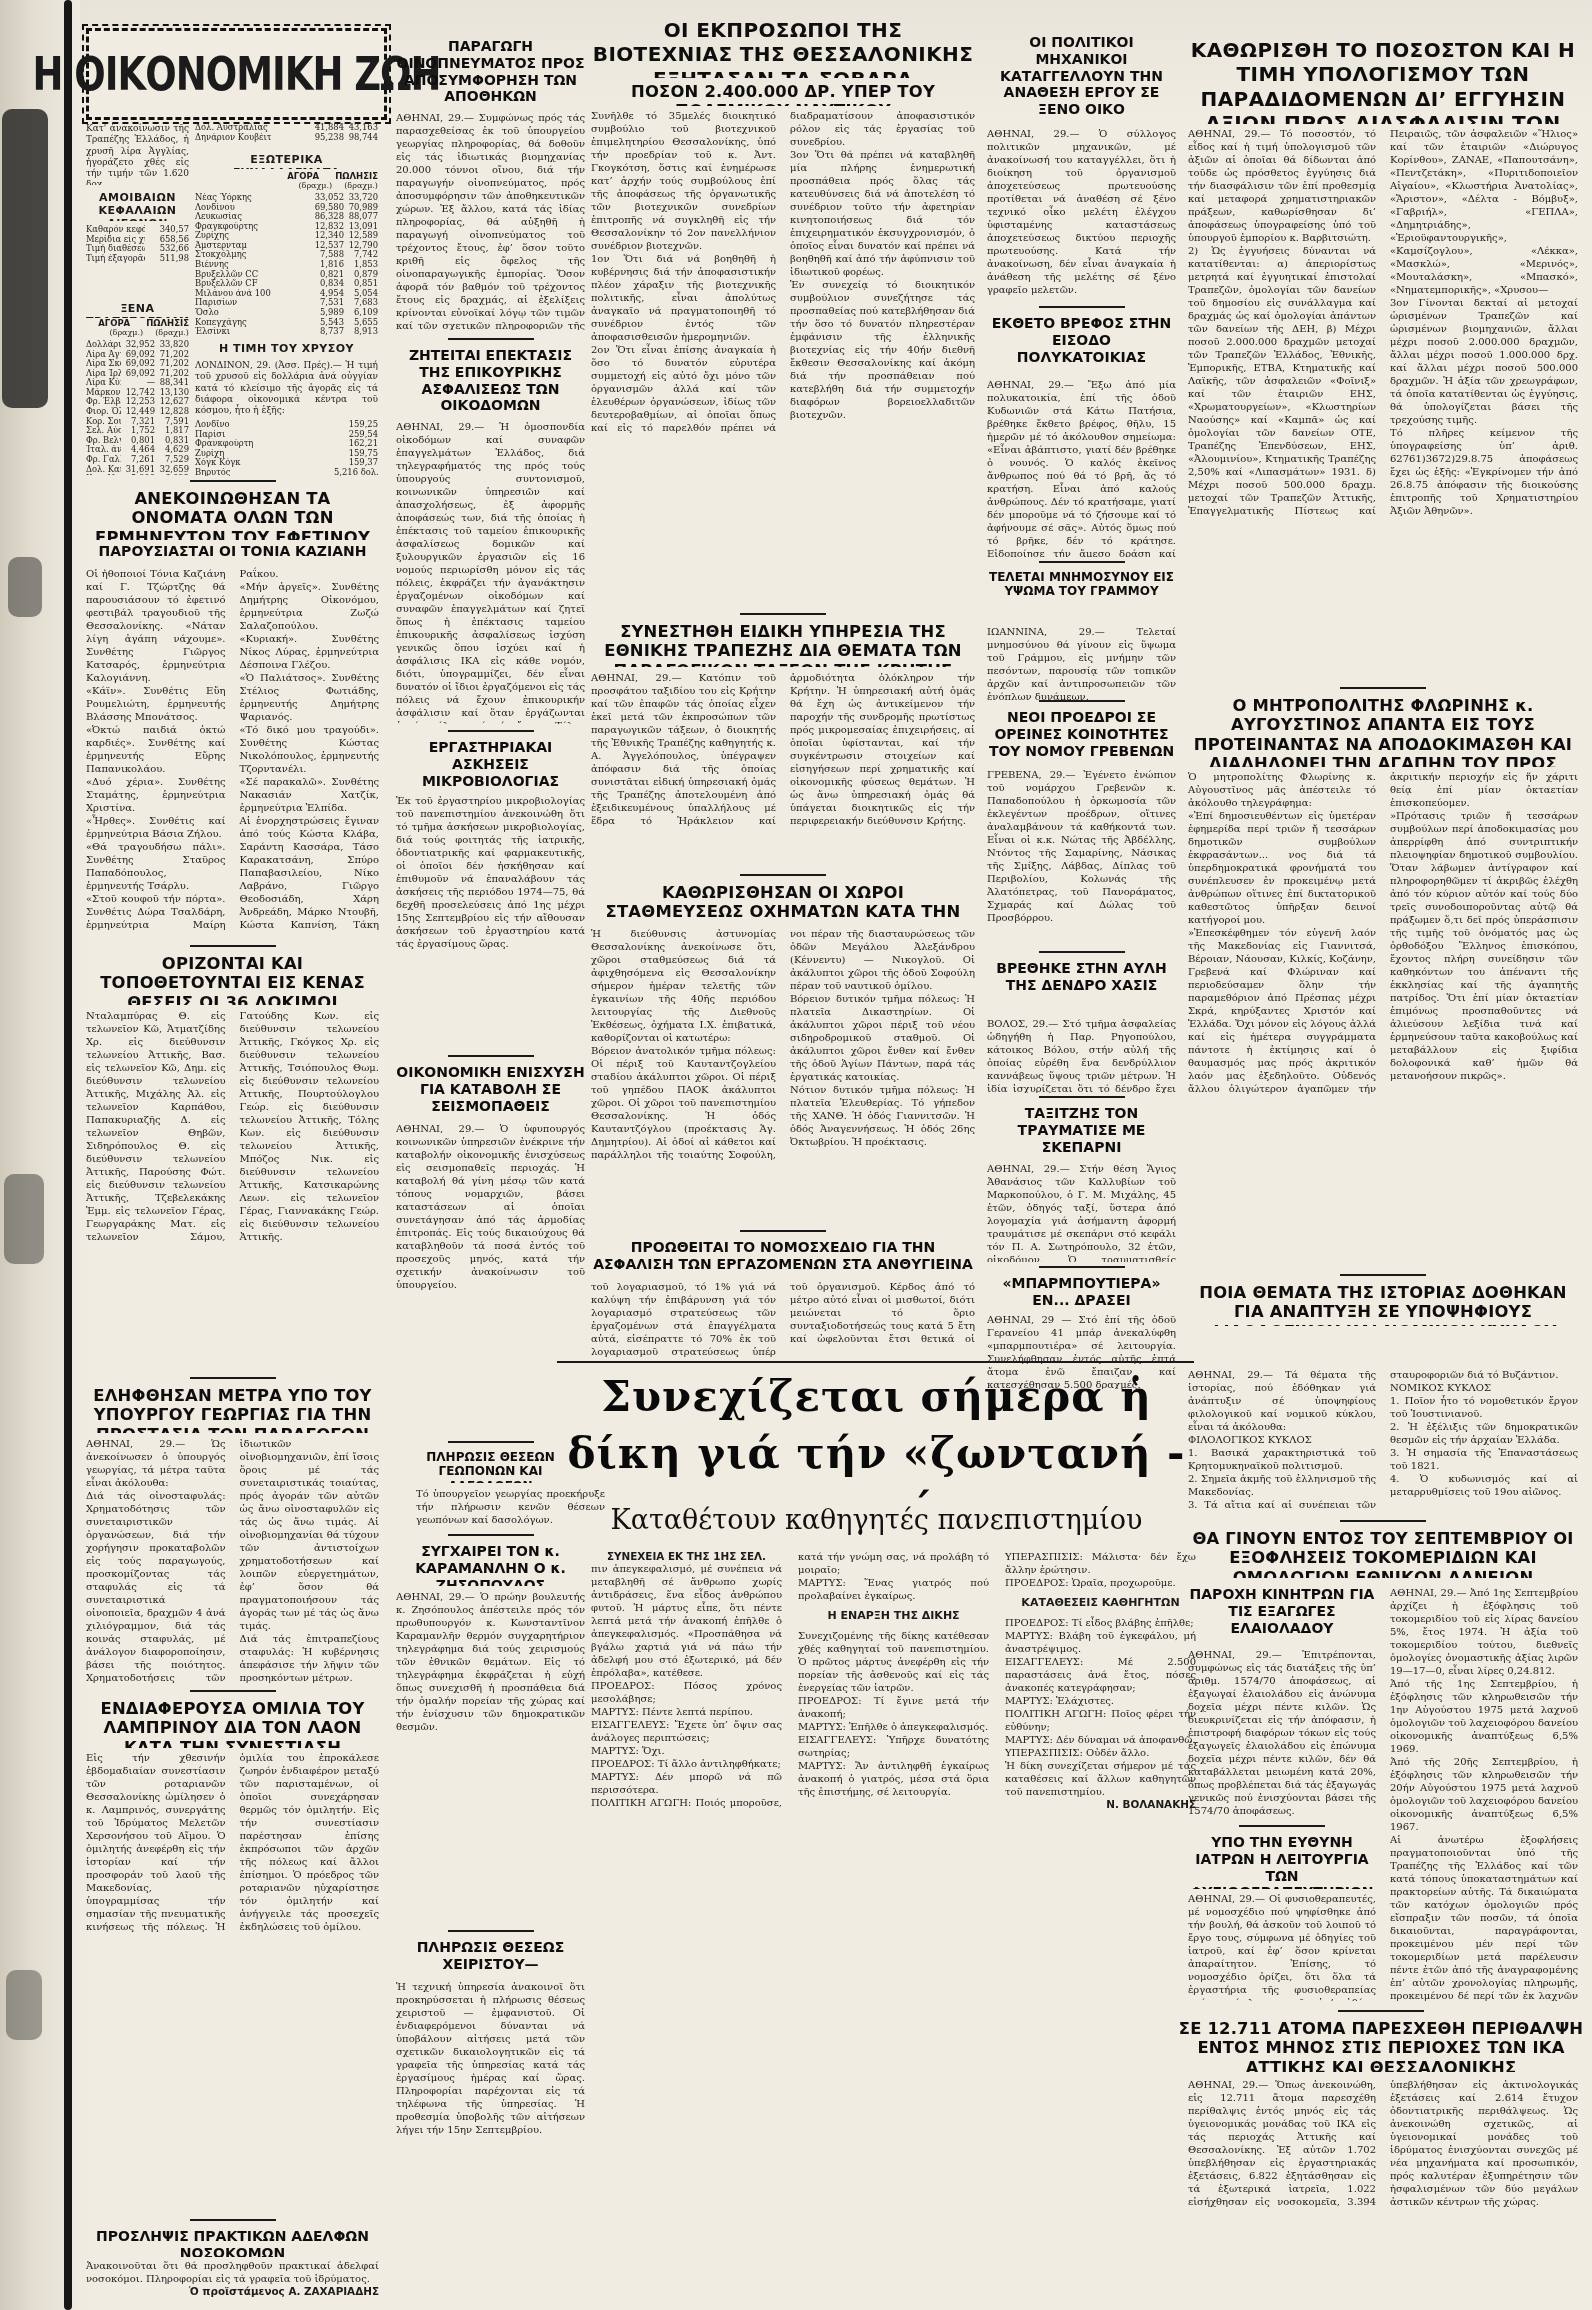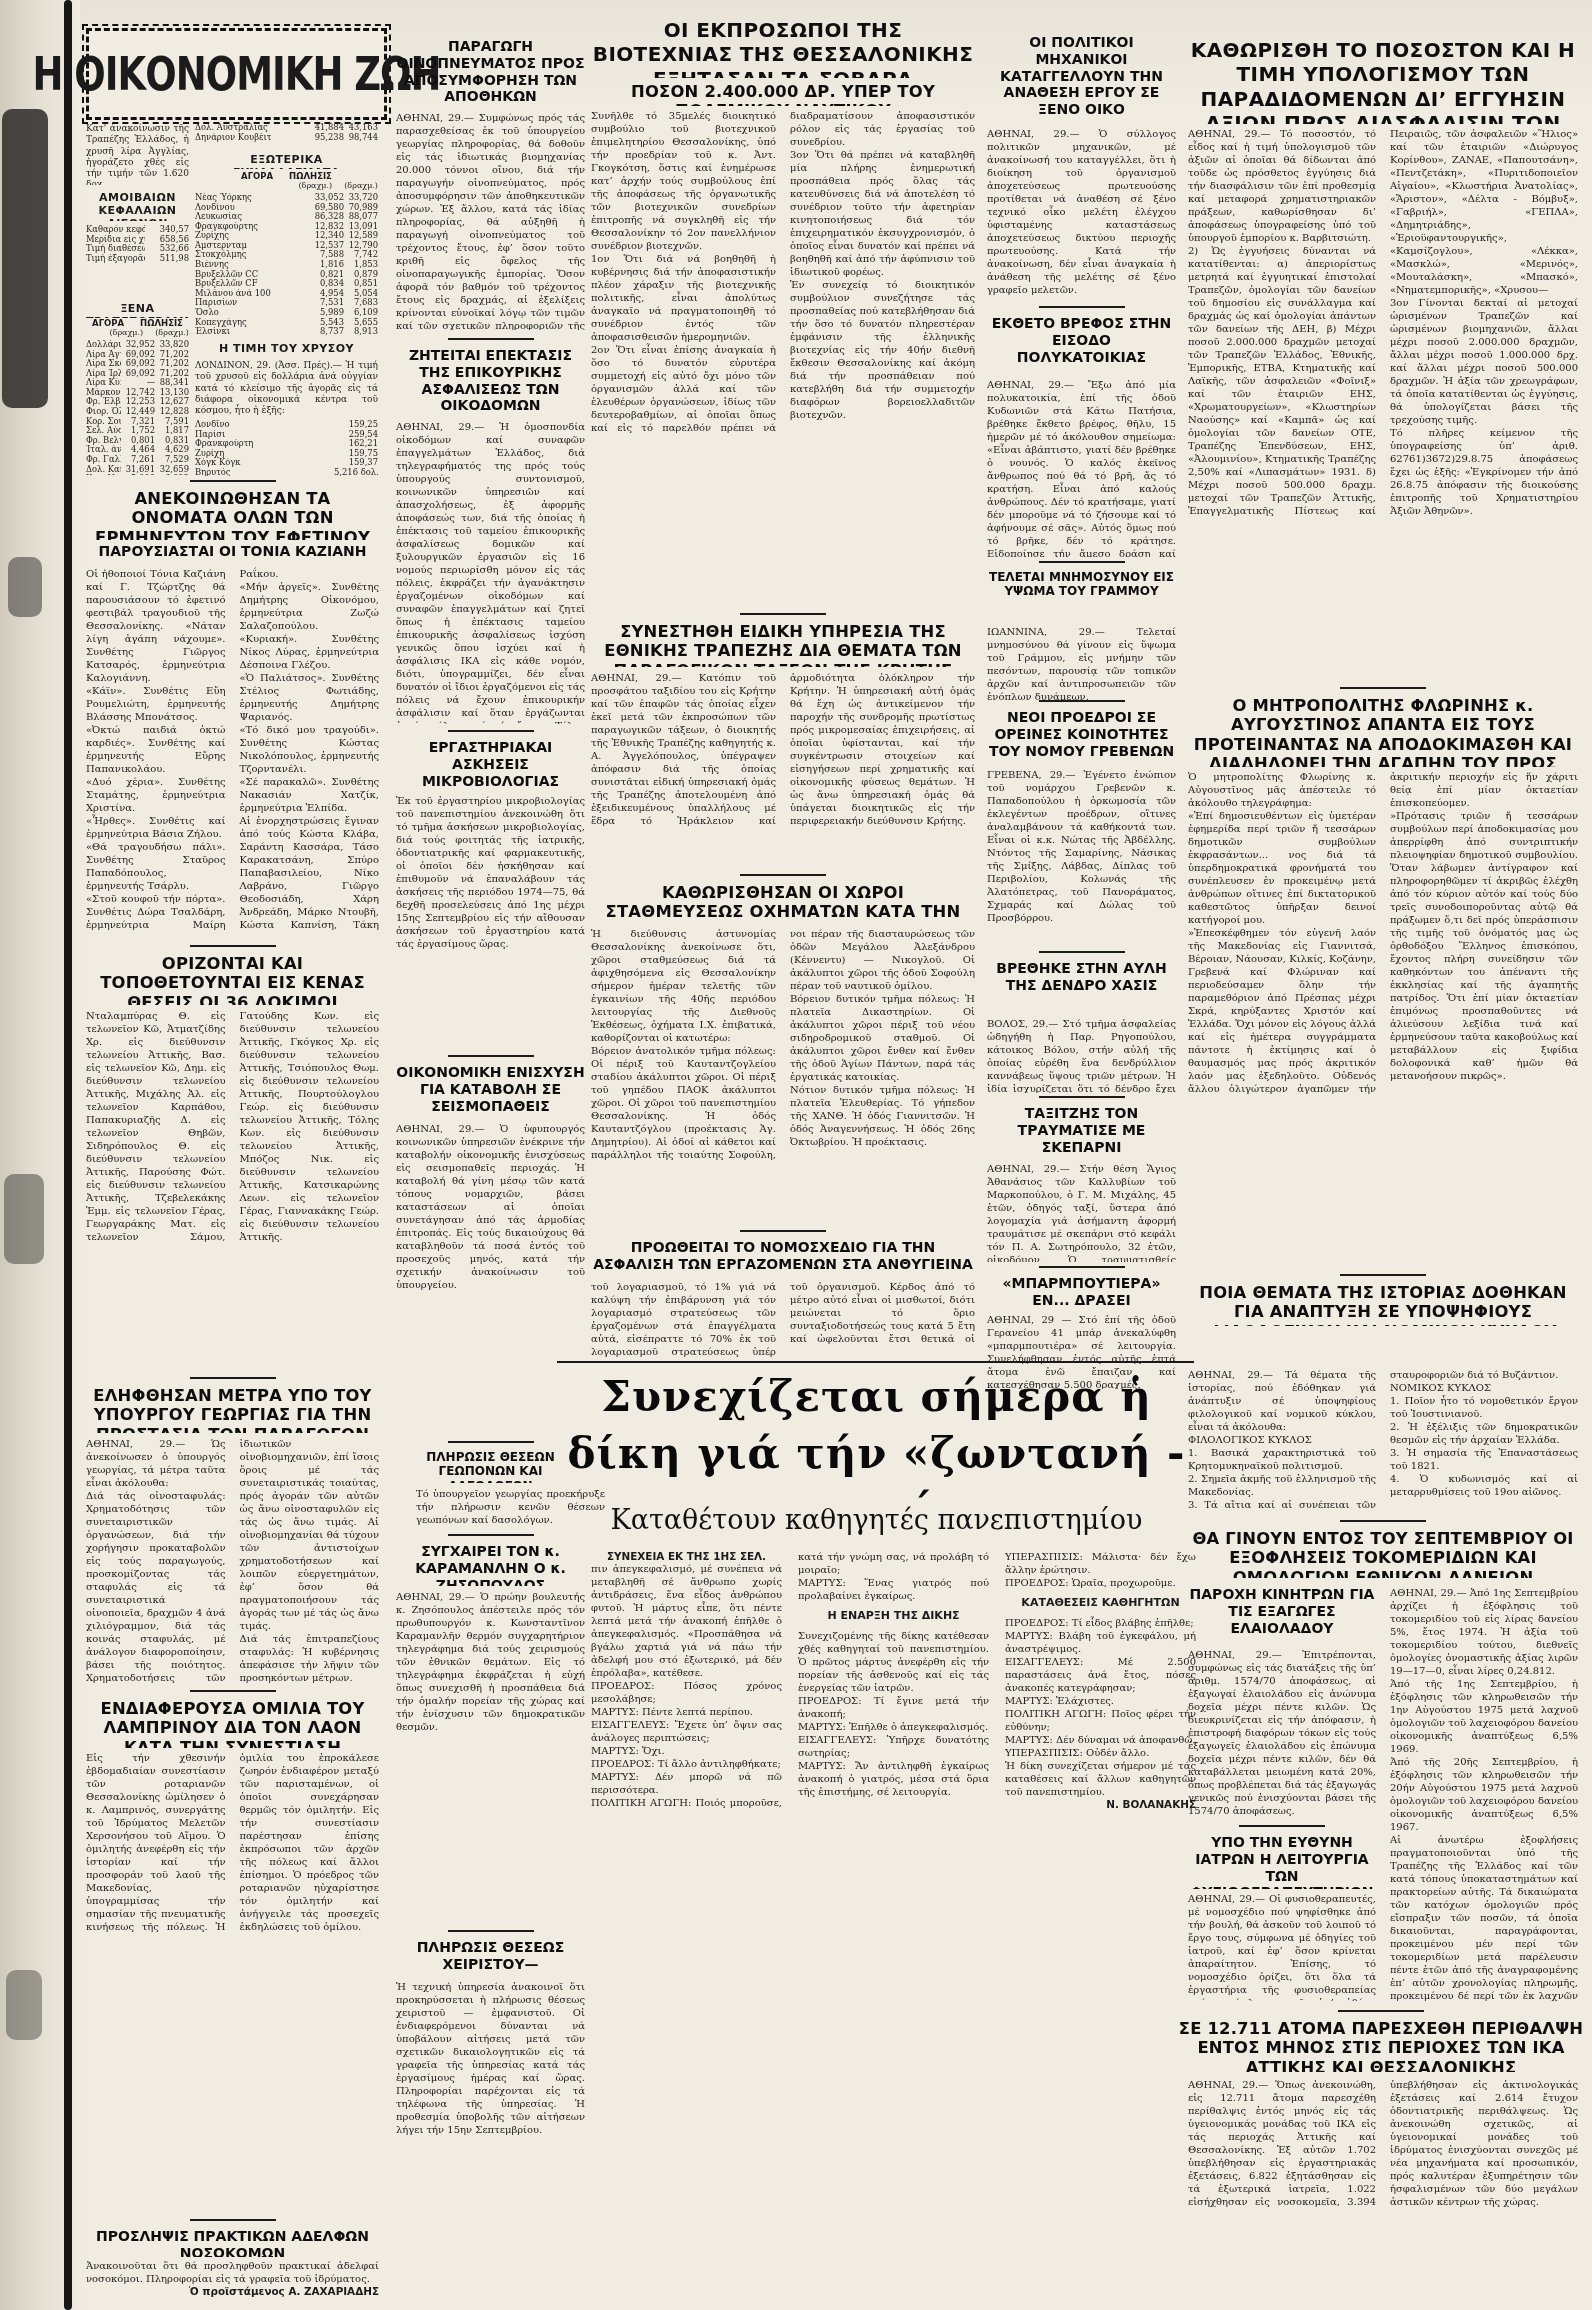--- a/index.html
+++ b/index.html
@@ -24,21 +24,21 @@
   .x{font-family:"DejaVu Sans",sans-serif;font-weight:bold;font-size:11px;text-align:center;margin:7px 0;}
   .sig{font-family:"DejaVu Sans",sans-serif;font-weight:bold;font-size:10.4px;text-align:right;margin-top:0;}
   .rt::before{content:"";display:block;width:86px;margin:0 auto 7px;border-top:2px solid #1a1a1a;}
   
   .masthead{position:absolute;border:3px dashed #111;outline:2px dashed #111;outline-offset:2px;
             display:flex;align-items:center;justify-content:center;background:#f0ece2;}
   .masthead .t{font-family:"DejaVu Sans",sans-serif;font-weight:bold;font-size:37px;letter-spacing:-1px;
                transform:scaleY(1.25);white-space:nowrap;}
   
   .fintitle{font-family:"DejaVu Sans",sans-serif;font-weight:bold;font-size:11px;text-align:center;letter-spacing:0.5px;line-height:1.2;}
-  .finhead{display:flex;justify-content:center;gap:16px;font-weight:bold;font-size:8.5px;font-family:"DejaVu Sans",sans-serif;}
+  .finhead{display:flex;justify-content:flex-end;gap:16px;font-weight:bold;font-size:8.5px;font-family:"DejaVu Sans",sans-serif;}
   .finunits{display:flex;justify-content:flex-end;gap:12px;font-size:8px;}
   table.fin{width:100%;border-collapse:collapse;font-size:8.4px;line-height:1.14;white-space:nowrap;table-layout:fixed;}
   table.fin td{padding:0;overflow:hidden;}
   table.fin td.num{text-align:right;width:34px;}
   table.fin.wide td.num{width:44px;}
   
   .torn{position:absolute;left:0;top:0;width:80px;height:2310px;
         background:linear-gradient(90deg,#cfcabb 0%,#e2ddd0 40%,#f0ece2 100%);}
   .torn-bar{position:absolute;left:64px;top:0;width:8px;height:2310px;background:#171717;border-radius:4px;}
   .blob{position:absolute;background:#2a2a28;border-radius:10px;opacity:.85;}

